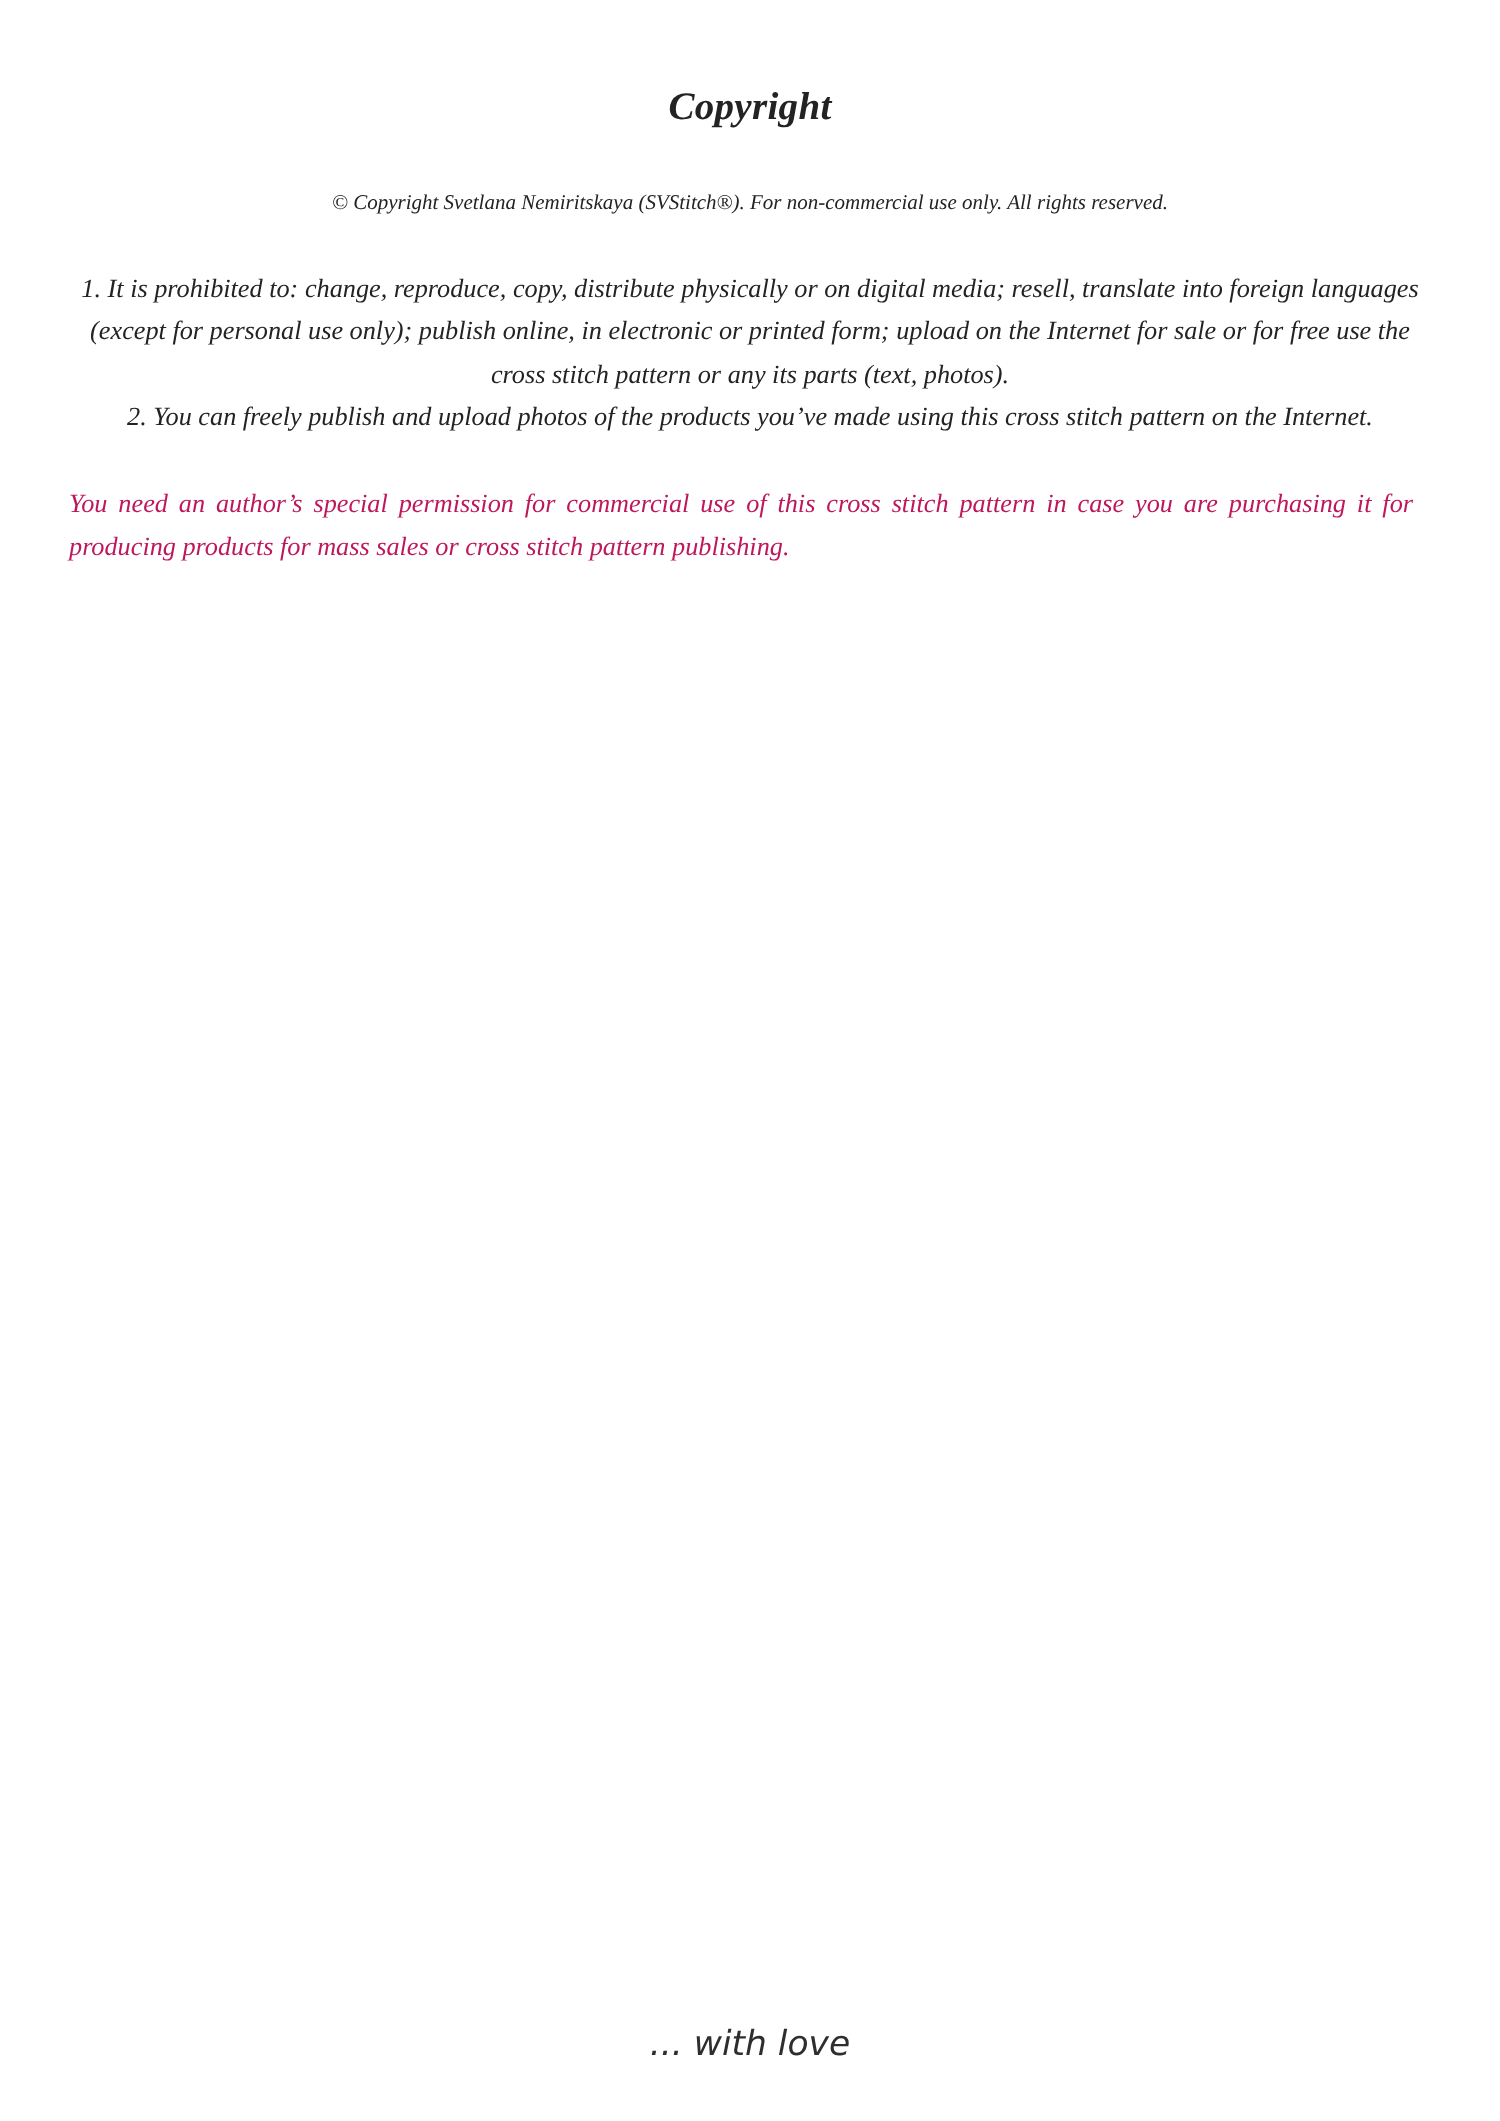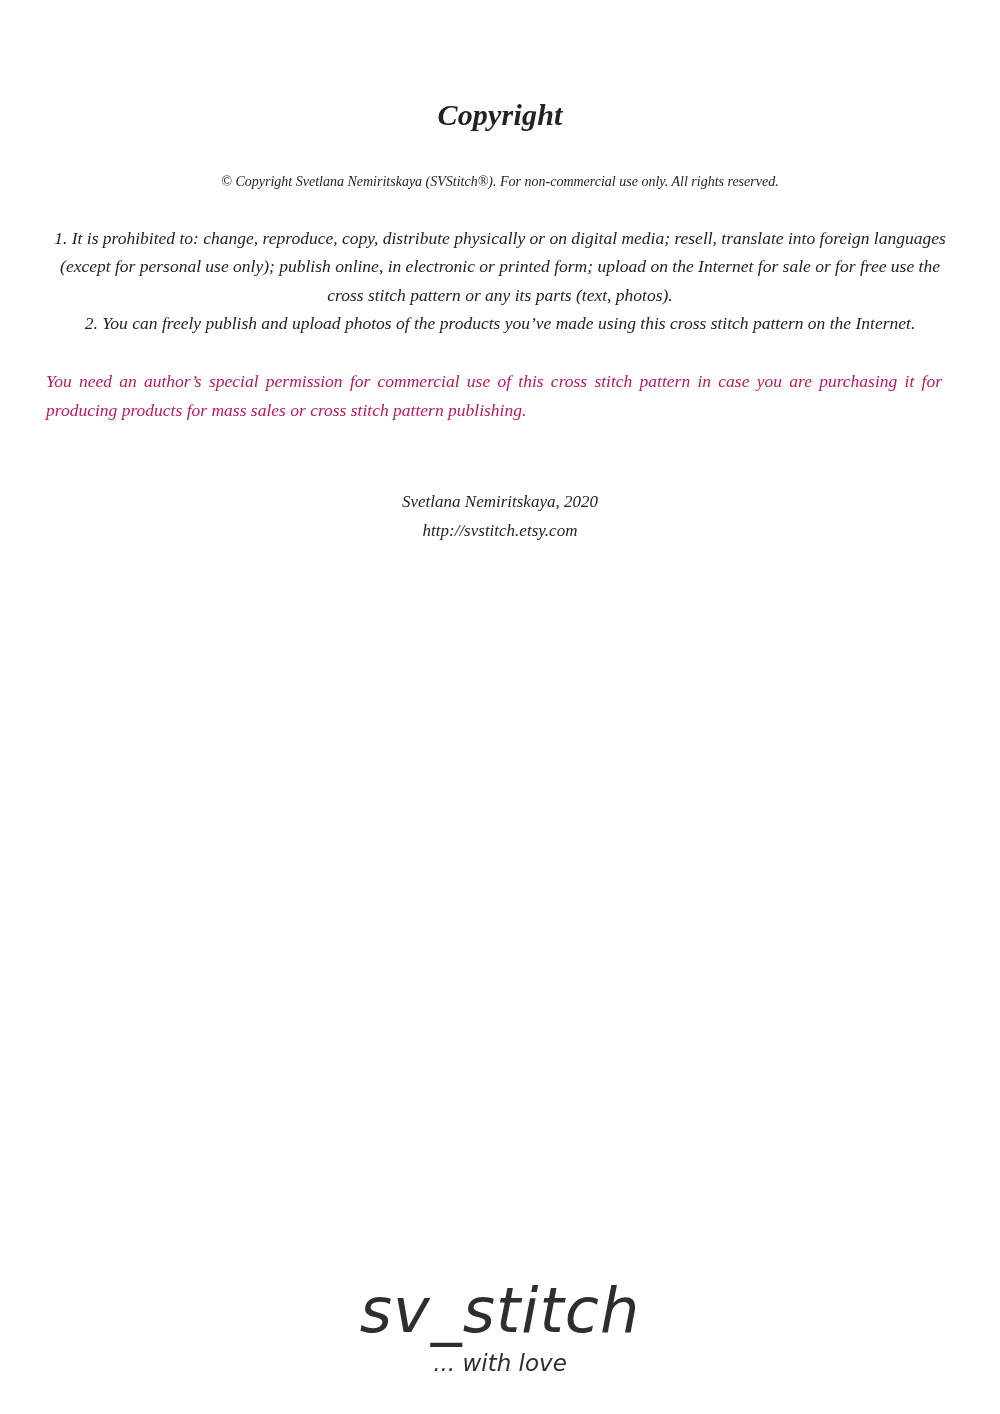--- a/index.html
+++ b/index.html
@@ -18,23 +18,23 @@
 
   .page {
     position: absolute;
     inset: 0;
     padding: 0;
   }
 
   .doc-title {
     text-align: center;
     font-style: italic;
-    font-size: 30px;
+    font-size: 26px;
     letter-spacing: 0.2px;
-    margin-top: 98px;
+    margin-top: 56px;
     color: #232323;
   }
 
   .copyright-line {
     text-align: center;
     font-style: italic;
     font-size: 14px;
     margin-top: 42px;
     color: #232323;
   }
@@ -120,23 +120,18 @@
   <p class="copyright-line">© Copyright Svetlana Nemiritskaya (SVStitch®). For non-commercial use only. All rights reserved.</p>
 
 
   <div class="rules">
     <p class="rule-1">1. It is prohibited to: change, reproduce, copy, distribute physically or on digital media; resell, translate into foreign languages (except for personal use only); publish online, in electronic or printed form; upload on the Internet for sale or for free use the cross stitch pattern or any its parts (text, photos).</p>
     <p class="rule-1">2.  You can freely publish and upload photos of the products you’ve made using this cross stitch pattern on the Internet.</p>
   </div>
 
   <p class="permission">You need an author’s special permission for commercial use of this cross stitch pattern in case you are purchasing it for producing products for mass sales or cross stitch pattern publishing.</p>
 
-  <div class="signature">
-    <span>Svetlana Nemiritskaya, 2020</span>
-    <span class="url">http://svstitch.etsy.com</span>
-  </div>
 
   <div class="brand">
-    <div class="brand-name">sv_stitch</div>
     <div class="brand-tagline">... with love</div>
   </div>
 
 </div>
 
 </body></html>

